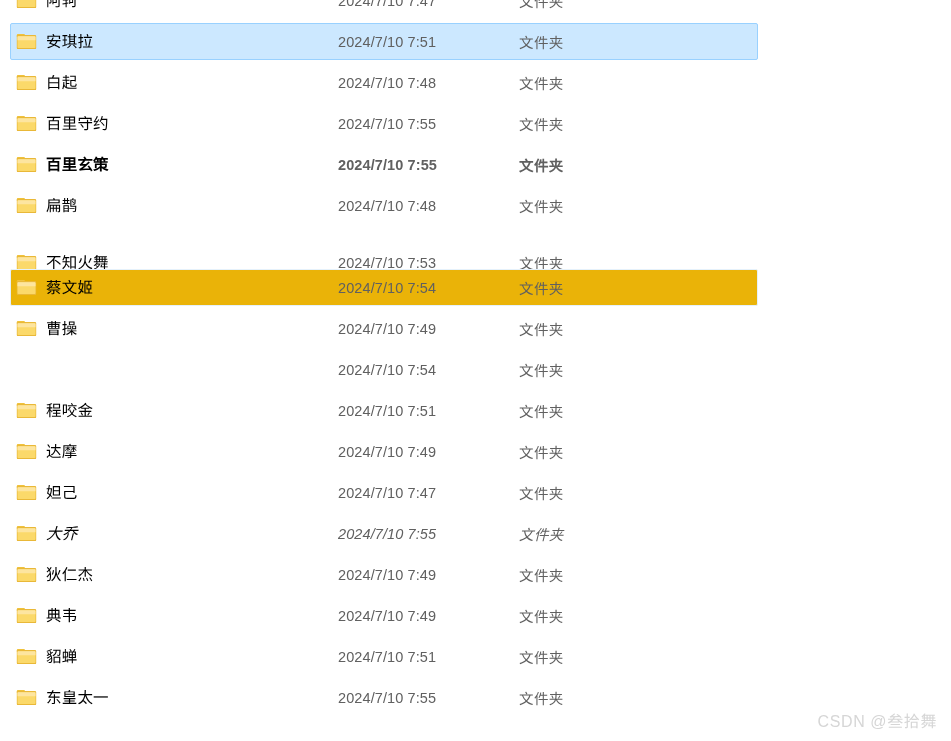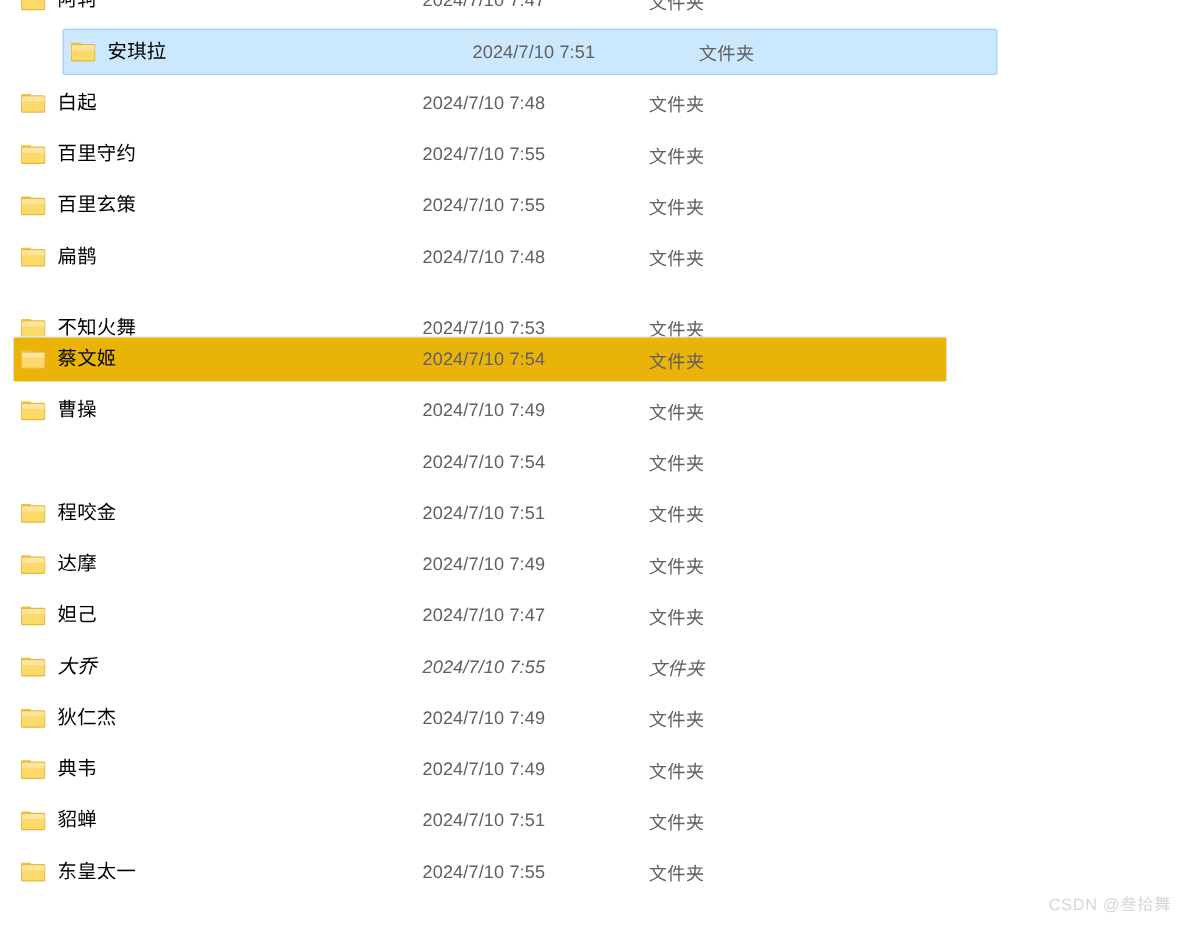--- a/index.html
+++ b/index.html
@@ -92,21 +92,21 @@
     color: #606060;
     white-space: nowrap;
     letter-spacing: 0.4px;
   }
 
   
   #watermark {
     position: absolute;
     right: 14px;
     bottom: 9px;
-    font-size: 13px;
+    font-size: 16px;
     color: #d6d6d6;
     letter-spacing: 0.6px;
     white-space: nowrap;
     user-select: none;
   }
 </style>
 </head>
 <body>
 
 <div id="file-list">
@@ -118,21 +118,21 @@
             <path d="M0.8 3.3 a1.2 1.2 0 0 1 1.2-1.2 h17.0 a1.2 1.2 0 0 1 1.2 1.2 v11.6 a1.2 1.2 0 0 1 -1.2 1.2 h-17.0 a1.2 1.2 0 0 1 -1.2 -1.2 z" fill="#e9b838"></path>
             <path d="M1.5 4.0 a0.8 0.8 0 0 1 0.8-0.8 h16.4 a0.8 0.8 0 0 1 0.8 0.8 v10.3 a0.8 0.8 0 0 1 -0.8 0.8 h-16.4 a0.8 0.8 0 0 1 -0.8 -0.8 z" fill="#fbd96a"></path>
             <path d="M1.5 4.0 a0.8 0.8 0 0 1 0.8-0.8 h16.4 a0.8 0.8 0 0 1 0.8 0.8 v3.2 h-18.0 z" fill="#fde5a0"></path>
           </svg>
         </span>
         <span class="name-text">阿轲</span>
       </div>
       <div class="col-date">2024/7/10 7:47</div>
       <div class="col-type">文件夹</div>
     </div>
-    <div class="row selected" style="top: 23px; margin-left: 40px;">
+    <div class="row selected" style="top: 23px;">
       <div class="col-name">
         <span class="folder-icon">
           <svg viewBox="0 0 21 17" width="21" height="17" xmlns="http://www.w3.org/2000/svg">
             <path d="M0.8 2.2 a1.1 1.1 0 0 1 1.1-1.1 h6.0 a1.1 1.1 0 0 1 1.1 1.1 v1.6 h-8.2 z" fill="#f0c23c"></path>
             <path d="M0.8 3.3 a1.2 1.2 0 0 1 1.2-1.2 h17.0 a1.2 1.2 0 0 1 1.2 1.2 v11.6 a1.2 1.2 0 0 1 -1.2 1.2 h-17.0 a1.2 1.2 0 0 1 -1.2 -1.2 z" fill="#e9b838"></path>
             <path d="M1.5 4.0 a0.8 0.8 0 0 1 0.8-0.8 h16.4 a0.8 0.8 0 0 1 0.8 0.8 v10.3 a0.8 0.8 0 0 1 -0.8 0.8 h-16.4 a0.8 0.8 0 0 1 -0.8 -0.8 z" fill="#fbd96a"></path>
             <path d="M1.5 4.0 a0.8 0.8 0 0 1 0.8-0.8 h16.4 a0.8 0.8 0 0 1 0.8 0.8 v3.2 h-18.0 z" fill="#fde5a0"></path>
           </svg>
         </span>
         <span class="name-text">安琪拉</span>
@@ -163,21 +163,21 @@
             <path d="M0.8 3.3 a1.2 1.2 0 0 1 1.2-1.2 h17.0 a1.2 1.2 0 0 1 1.2 1.2 v11.6 a1.2 1.2 0 0 1 -1.2 1.2 h-17.0 a1.2 1.2 0 0 1 -1.2 -1.2 z" fill="#e9b838"></path>
             <path d="M1.5 4.0 a0.8 0.8 0 0 1 0.8-0.8 h16.4 a0.8 0.8 0 0 1 0.8 0.8 v10.3 a0.8 0.8 0 0 1 -0.8 0.8 h-16.4 a0.8 0.8 0 0 1 -0.8 -0.8 z" fill="#fbd96a"></path>
             <path d="M1.5 4.0 a0.8 0.8 0 0 1 0.8-0.8 h16.4 a0.8 0.8 0 0 1 0.8 0.8 v3.2 h-18.0 z" fill="#fde5a0"></path>
           </svg>
         </span>
         <span class="name-text">百里守约</span>
       </div>
       <div class="col-date">2024/7/10 7:55</div>
       <div class="col-type">文件夹</div>
     </div>
-    <div class="row" style="top: 146px;">
+    <div class="row" style="top: 146px; font-weight: bold;">
       <div class="col-name">
         <span class="folder-icon">
           <svg viewBox="0 0 21 17" width="21" height="17" xmlns="http://www.w3.org/2000/svg">
             <path d="M0.8 2.2 a1.1 1.1 0 0 1 1.1-1.1 h6.0 a1.1 1.1 0 0 1 1.1 1.1 v1.6 h-8.2 z" fill="#f0c23c"></path>
             <path d="M0.8 3.3 a1.2 1.2 0 0 1 1.2-1.2 h17.0 a1.2 1.2 0 0 1 1.2 1.2 v11.6 a1.2 1.2 0 0 1 -1.2 1.2 h-17.0 a1.2 1.2 0 0 1 -1.2 -1.2 z" fill="#e9b838"></path>
             <path d="M1.5 4.0 a0.8 0.8 0 0 1 0.8-0.8 h16.4 a0.8 0.8 0 0 1 0.8 0.8 v10.3 a0.8 0.8 0 0 1 -0.8 0.8 h-16.4 a0.8 0.8 0 0 1 -0.8 -0.8 z" fill="#fbd96a"></path>
             <path d="M1.5 4.0 a0.8 0.8 0 0 1 0.8-0.8 h16.4 a0.8 0.8 0 0 1 0.8 0.8 v3.2 h-18.0 z" fill="#fde5a0"></path>
           </svg>
         </span>
         <span class="name-text">百里玄策</span>

